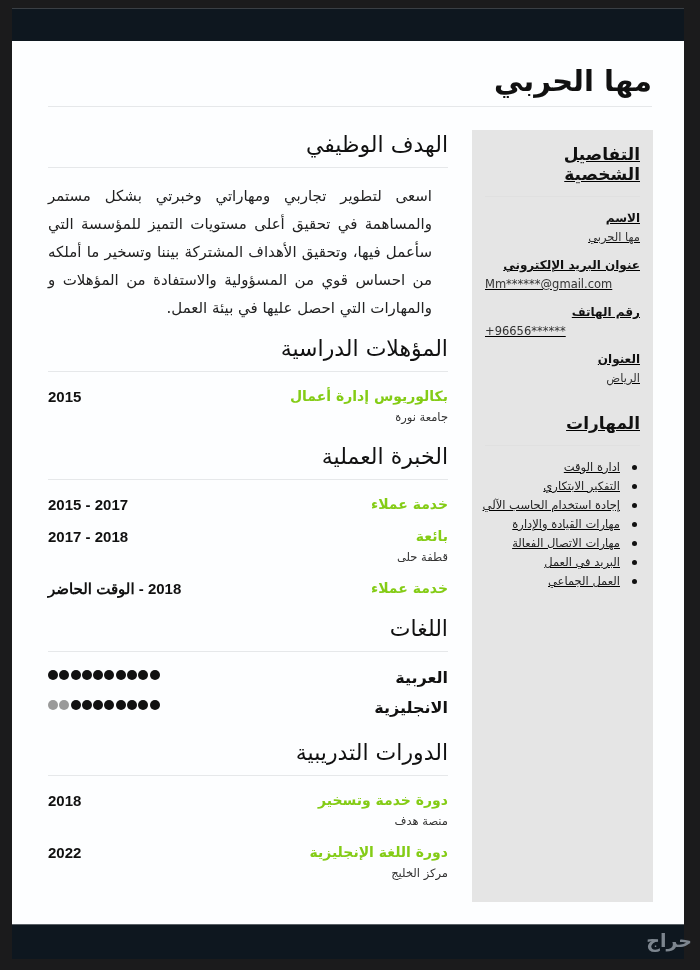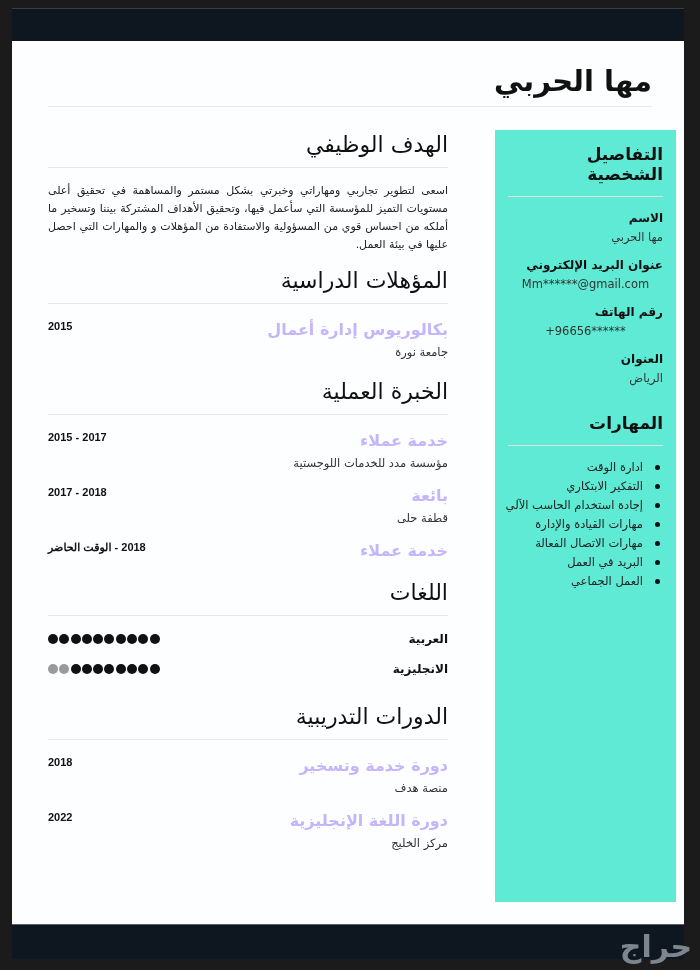--- a/index.html
+++ b/index.html
@@ -16,44 +16,44 @@
   .page {
     position: absolute; left: 12px; top: 41px; width: 672px; height: 883px;
     background: #fdfeff;
   }
   .bottom-bar {
     position: absolute; left: 12px; top: 924px; width: 672px; height: 34px;
     background: #0e171f; border-top: 1px solid #5a6066;
   }
   .watermark {
     position: absolute; right: 8px; top: 929px;
-    color: #7d868f; font-size: 30px; font-weight: bold; letter-spacing: -1px;
+    color: #7d868f; font-size: 19px; font-weight: bold; letter-spacing: -1px;
     direction: rtl;
   }
   .name-title {
     position: absolute; right: 48px; top: 64px;
     font-size: 29px; font-weight: bold; color: #111; direction: rtl;
   }
   .name-rule {
     position: absolute; left: 48px; top: 106px; width: 604px; height: 1px; background: #e6e8ea;
   }
   
   .sidebar {
-    position: absolute; left: 495px; top: 130px; width: 181px; height: 772px;
-    background: #5eead4; direction: rtl;
+    position: absolute; left: 472px; top: 130px; width: 181px; height: 772px;
+    background: #e5e5e5; direction: rtl; text-decoration: underline;
   }
   .sb-heading {
     font-size: 17px; font-weight: bold; color: #111;
     margin: 14px 13px 0 13px; padding-bottom: 12px;
     border-bottom: 1px solid #e0e0e0;
   }
   .sb-field { margin: 0 13px; }
   .sb-label { font-size: 12px; font-weight: bold; color: #111; margin-top: 14px; }
   .sb-value { font-size: 11.5px; color: #333; margin-top: 5px; }
-  .sb-value.ltr { direction: ltr; text-align: center; }
+  .sb-value.ltr { direction: ltr; text-align: left; }
   .skills-heading { margin-top: 28px; }
   .skills-list {
     list-style: none; margin: 12px 13px 0 0; padding: 0;
   }
   .skills-list li {
     font-size: 11.5px; color: #222; line-height: 19px; position: relative;
     padding-right: 20px; width: 135px;
   }
   .skills-list li::before {
     content: ""; position: absolute; right: 3px; top: 7px; width: 5px; height: 5px;
@@ -61,32 +61,32 @@
   }
   
   .main {
     position: absolute; left: 48px; top: 130px; width: 400px; direction: rtl;
   }
   .sec-heading {
     font-size: 22px; font-weight: normal; color: #111;
     padding-bottom: 10px; border-bottom: 1px solid #e6e8ea; margin-top: 2px;
   }
   .objective {
-    font-size: 11px; color: #222; line-height: 18px; margin: 14px 0 0 0;
+    font-size: 15px; color: #222; line-height: 28px; margin: 14px 16px 0 0;
     text-align: justify;
   }
   .entry { position: relative; margin-top: 16px; }
-  .entry-title { font-size: 16px; font-weight: bold; color: #c4b5fd; }
+  .entry-title { font-size: 14px; font-weight: bold; color: #84cc16; }
   .entry-sub { font-size: 11.5px; color: #333; margin-top: 6px; }
   .entry-date {
-    position: absolute; left: 0; top: 0; font-size: 11px; font-weight: bold; color: #111;
+    position: absolute; left: 0; top: 0; font-size: 15px; font-weight: bold; color: #111;
     direction: rtl; font-family: "Liberation Sans", sans-serif;
   }
   .lang-row { position: relative; height: 30px; }
-  .lang-name { font-size: 12px; font-weight: bold; color: #111; position: absolute; right: 0; top: 6px; }
+  .lang-name { font-size: 16px; font-weight: bold; color: #111; position: absolute; right: 0; top: 6px; }
   .dots { position: absolute; left: 0; top: 8px; direction: ltr; display: flex; gap: 1.3px; }
   .dot { width: 10px; height: 10px; border-radius: 50%; background: #111; }
   .dot.off { background: #9a9a9a; }
 </style>
 </head>
 <body>
 
 <div class="top-bar"></div>
 
 <div class="page"></div>
@@ -137,21 +137,20 @@
       <div class="entry-title">بكالوريوس إدارة أعمال</div>
       <div class="entry-sub">جامعة نورة</div>
       <div class="entry-date">2015</div>
     </div>
   </section>
 
   <section style="margin-top:20px;">
     <div class="sec-heading">الخبرة العملية</div>
     <div class="entry">
       <div class="entry-title">خدمة عملاء</div>
-      <div class="entry-sub">مؤسسة مدد للخدمات اللوجستية</div>
       <div class="entry-date">2017 - 2015</div>
     </div>
     <div class="entry">
       <div class="entry-title">بائعة</div>
       <div class="entry-sub">قطفة حلى</div>
       <div class="entry-date">2018 - 2017</div>
     </div>
     <div class="entry">
       <div class="entry-title">خدمة عملاء</div>
       <div class="entry-date">2018 - الوقت الحاضر</div>

